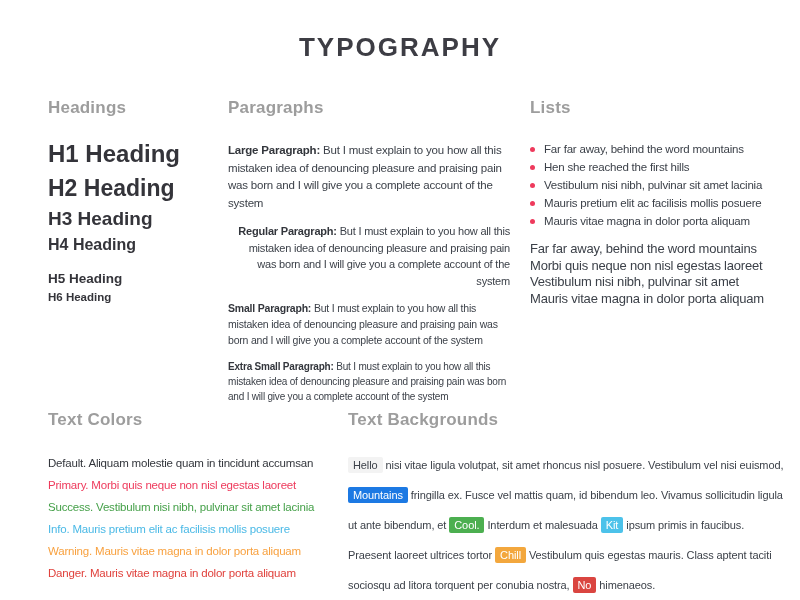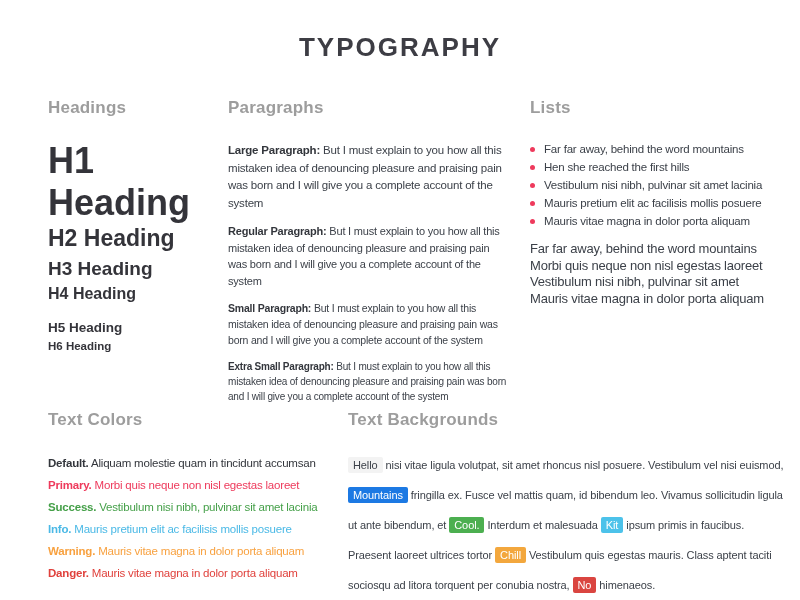--- a/index.html
+++ b/index.html
@@ -15,49 +15,49 @@
   .col { position:absolute; }
   .col-headings  { left:48px;  top:98px;  width:175px; }
   .col-paragraphs{ left:228px; top:98px;  width:282px; }
   .col-lists     { left:530px; top:98px;  width:262px; }
   .col-textcolors{ left:48px;  top:410px; width:300px; }
   .col-textbg    { left:348px; top:410px; width:436px; }
 
   
   .h-stack { margin-top:22px; color:#34343a; }
   .h-stack > div { font-weight:800; line-height:1.18; }
-  .hd1 { font-size:36px; }
+  .hd1 { font-size:24px; margin-bottom:7px; }
   .hd2 { font-size:23px; margin-bottom:6px; }
   .hd3 { font-size:19px; margin-bottom:5px; }
   .hd4 { font-size:16px; margin-bottom:16px; }
   .hd5 { font-size:13.5px; margin-bottom:4px; }
   .hd6 { font-size:11.5px; }
 
   
   .p-stack { margin-top:24px; color:#3c4149; letter-spacing:-.2px; }
   .p-stack p { margin-bottom:11px; }
   .p-stack b { color:#33363c; }
   .p-large  { font-size:11.5px; line-height:17.5px; }
-  .p-reg    { font-size:11px;   line-height:16.5px; }
+  .p-reg    { font-size:11px;   line-height:16.5px;text-align:right; }
   .p-small  { font-size:10.5px; line-height:16px; }
   .p-xsmall { font-size:10px;   line-height:15px; }
 
   
   .ul-demo { margin-top:24px; list-style:none; }
   .ul-demo li { font-size:11.5px; line-height:15px; color:#3c4149; margin-bottom:3px;
     letter-spacing:-.2px; display:flex; align-items:center; }
   .dot { width:5px; height:5px; border-radius:50%; margin-right:9px; flex:0 0 auto; }
   .plain-list { margin-top:12px; }
   .plain-list div { font-size:13px; line-height:16.5px; color:#3c4149; letter-spacing:-.2px; }
 
   
   .tc-stack { margin-top:26px; }
   .tc-item { font-size:11.5px; line-height:14px; margin-bottom:8px; white-space:nowrap;
     letter-spacing:-.2px; }
-  .tc-item .lbl { font-weight:bold; }
+  .tc-item .lbl { font-weight:normal; }
 
   
   .tb-para { margin-top:20px; font-size:11px; line-height:30px; color:#3c4149;
     letter-spacing:-.1px; }
   .badge { padding:2px 5px; border-radius:2px; }
 </style>
 </head>
 <body>
 
 <div class="page">

